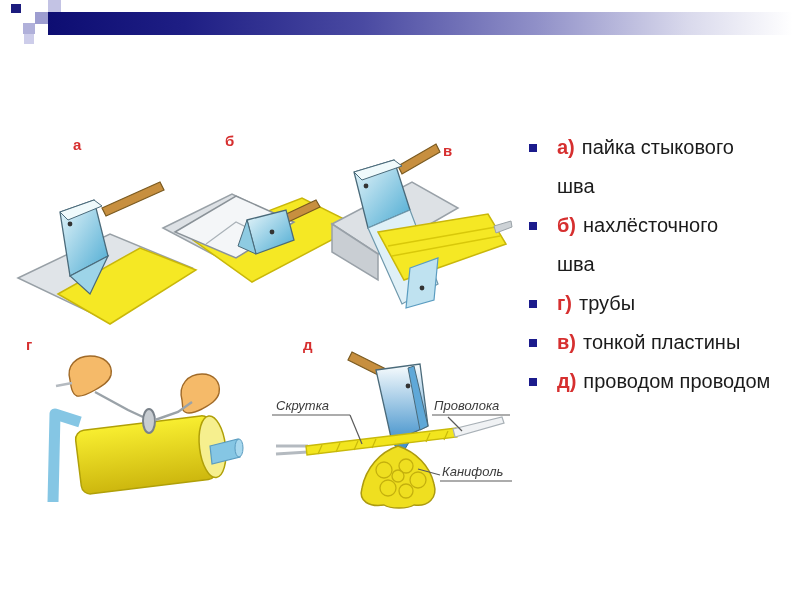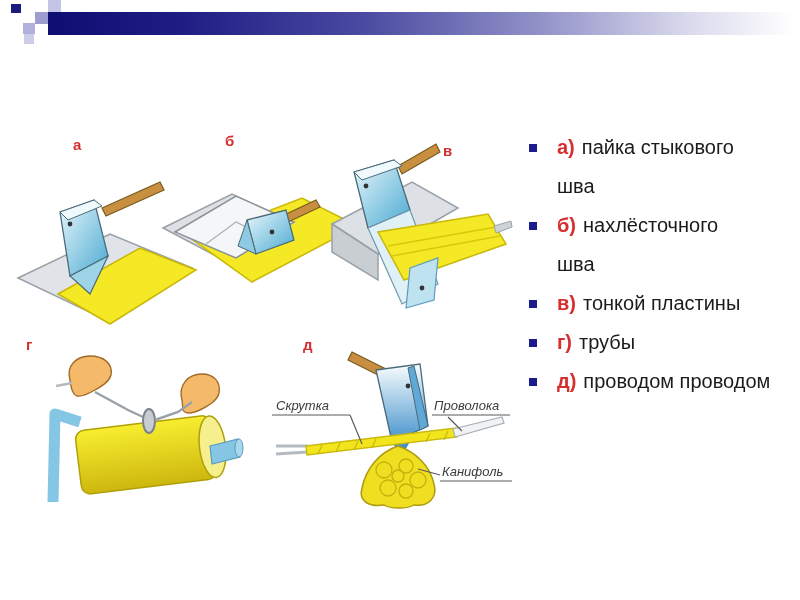--- a/index.html
+++ b/index.html
@@ -177,23 +177,23 @@
   <ul class="points">
     <li>
       <span class="bullet"></span><span class="letter">а)</span><span class="text">пайка стыкового
 шва</span>
     </li>
     <li>
       <span class="bullet"></span><span class="letter">б)</span><span class="text">нахлёсточного
 шва</span>
     </li>
     <li>
-      <span class="bullet"></span><span class="letter">в)</span><span class="text">тонкой пластины</span>
+      <span class="bullet"></span><span class="letter">г)</span><span class="text">трубы</span>
     </li>
     <li>
-      <span class="bullet"></span><span class="letter">г)</span><span class="text">трубы</span>
+      <span class="bullet"></span><span class="letter">в)</span><span class="text">тонкой пластины</span>
     </li>
     <li>
       <span class="bullet"></span><span class="letter">д)</span><span class="text">проводом проводом</span>
     </li>
   </ul>
 
 </div>
 
 </body></html>

